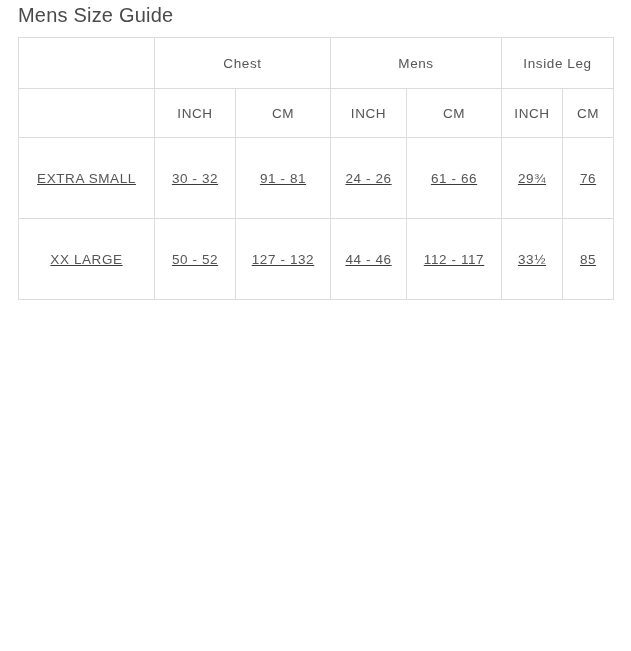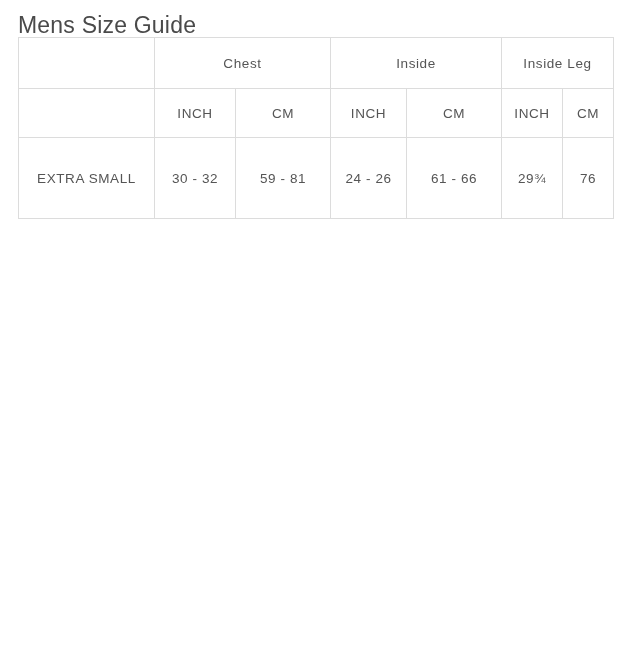--- a/index.html
+++ b/index.html
@@ -16,22 +16,22 @@
   }
   .page {
     position: relative;
     width: 631px;
     height: 651px;
     box-sizing: border-box;
   }
   .title {
     position: absolute;
     left: 18px;
-    top: 12px;
-    font-size: 23px;
+    top: 4px;
+    font-size: 20px;
     font-weight: 400;
     color: #4a4a4a;
     letter-spacing: 0.2px;
   }
   table.size-table {
     position: absolute;
     left: 18px;
     top: 37px;
     width: 595px;
     border-collapse: collapse;
@@ -65,20 +65,21 @@
     border-top: 1px solid #dcdcdc;
   }
   .row-label {
     font-size: 12.5px;
     font-weight: bold;
     letter-spacing: 1.2px;
     color: #3d3d3d;
   }
   tbody tr {
     height: 81px;
+    text-decoration: underline;
   }
   .val {
     font-size: 13.5px;
     color: #5d5d5d;
     letter-spacing: 0.4px;
     margin-left: 12px;
   }
   col.c-label { width: 136px; }
   col.c-ci    { width: 81px; }
   col.c-cc    { width: 95px; }
@@ -101,39 +102,48 @@
       <col class="c-cc">
       <col class="c-wi">
       <col class="c-wc">
       <col class="c-li">
       <col class="c-lc">
     </colgroup>
     <thead>
       <tr>
         <td class="corner"></td>
         <td class="grp-head" colspan="2">Chest</td>
-        <td class="grp-head" colspan="2">Inside</td>
+        <td class="grp-head" colspan="2">Mens</td>
         <td class="grp-head" colspan="2">Inside Leg</td>
       </tr>
       <tr>
         <td class="corner"></td>
         <td class="unit-head">INCH</td>
         <td class="unit-head">CM</td>
         <td class="unit-head">INCH</td>
         <td class="unit-head">CM</td>
         <td class="unit-head">INCH</td>
         <td class="unit-head">CM</td>
       </tr>
     </thead>
     <tbody>
       <tr>
         <td class="row-label">EXTRA SMALL</td>
         <td class="val">30 - 32</td>
-        <td class="val">59 - 81</td>
+        <td class="val">91 - 81</td>
         <td class="val">24 - 26</td>
         <td class="val">61 - 66</td>
         <td class="val">29¾</td>
         <td class="val">76</td>
+      </tr>
+      <tr>
+        <td class="row-label">XX LARGE</td>
+        <td class="val">50 - 52</td>
+        <td class="val">127 - 132</td>
+        <td class="val">44 - 46</td>
+        <td class="val">112 - 117</td>
+        <td class="val">33½</td>
+        <td class="val">85</td>
       </tr>
     </tbody>
   </table>
 
 </div>
 
 </body></html>

